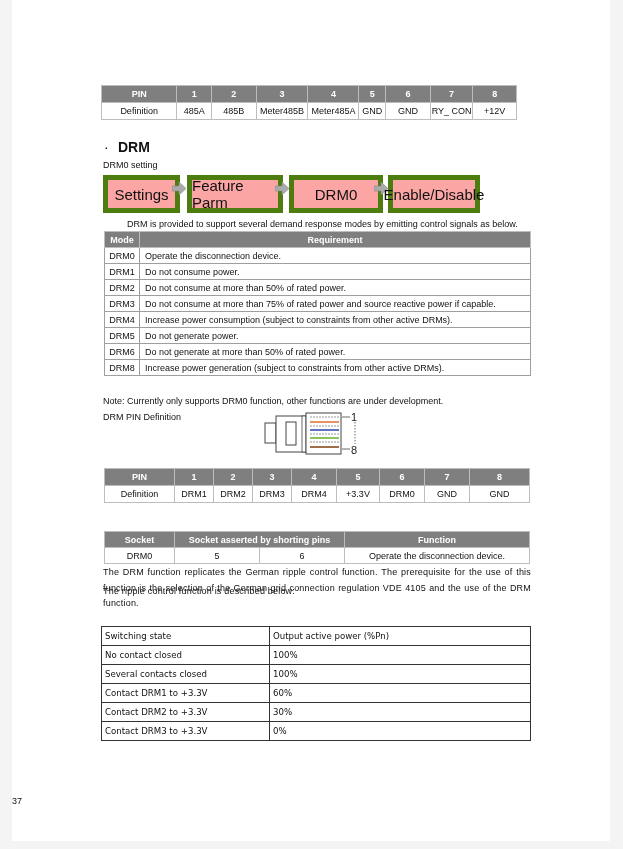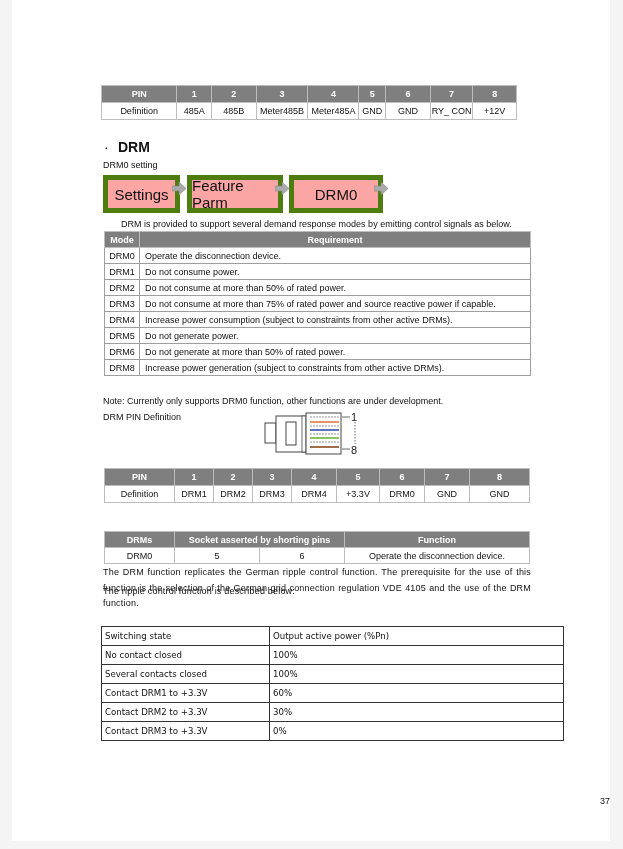--- a/index.html
+++ b/index.html
@@ -19,23 +19,23 @@
   .arrow{position:absolute;top:182px;width:14px;height:13px;}
   .drm{left:92px;top:231px;width:427px;}
   .drm th{height:15px;}
   .drm td{height:15px;border:1px solid #9e9e9e;}
   .drm td.l{text-align:left;padding-left:5px;}
   .pin2{left:92px;top:468px;width:426px;}
   .pin2 th,.pin2 td{height:16px;}
   .model{left:92px;top:531px;width:426px;}
   .model th,.model td{height:15px;}
   .para{left:91px;top:565px;width:428px;font-size:9px;line-height:15.5px;text-align:justify;letter-spacing:0.2px;}
-  .ripple{left:89px;top:626px;width:463px;font-family:"DejaVu Sans",sans-serif;font-size:8.6px;}
+  .ripple{left:89px;top:626px;width:430px;font-family:"DejaVu Sans",sans-serif;font-size:8.6px;}
   .ripple td{border:1px solid #333;height:18px;text-align:left;padding-left:3px;}
-  .pagenum{left:0;top:796px;width:598px;text-align:right;font-size:9px;}
+  .pagenum{left:0;top:796px;width:598px;text-align:left;font-size:9px;}
 </style>
 </head>
 <body>
 
 <div class="page">
 
   <table class="abs pin1">
     <tbody>
         <tr class="gh">
       <th style="width:75px">PIN</th>
@@ -73,22 +73,23 @@
       <path d="M0 4h7V0l7 6.5L7 13V9H0z" fill="#aaa" stroke="#888" stroke-width="0.6"></path>
     </svg>
   <div class="flowbox" style="left:175px;width:86px;">Feature Parm</div>
   <svg class="arrow" style="left:263px" viewBox="0 0 14 13">
       <path d="M0 4h7V0l7 6.5L7 13V9H0z" fill="#aaa" stroke="#888" stroke-width="0.6"></path>
     </svg>
   <div class="flowbox" style="left:277px;width:84px;">DRM0</div>
   <svg class="arrow" style="left:362px" viewBox="0 0 14 13">
       <path d="M0 4h7V0l7 6.5L7 13V9H0z" fill="#aaa" stroke="#888" stroke-width="0.6"></path>
     </svg>
-
-  <div class="abs txt" style="left:86px;top:219px;padding-left:23px;">DRM is provided to support several demand response modes by emitting control signals as below.</div>
+  <div class="flowbox" style="left:376px;width:82px;">Enable/Disable</div>
+
+  <div class="abs txt" style="left:92px;top:219px;padding-left:23px;">DRM is provided to support several demand response modes by emitting control signals as below.</div>
 
   <table class="abs drm">
     <tbody>
         <tr class="gh">
       <th style="width:34px">Mode</th>
       <th>Requirement</th>
     </tr>
     <tr>
           <td>DRM0</td>
           <td class="l">Operate the disconnection device.</td>
@@ -173,21 +174,21 @@
       <td>DRM0</td>
       <td>GND</td>
       <td>GND</td>
     </tr>
   </tbody>
     </table>
 
   <table class="abs model">
     <tbody>
         <tr class="gh">
-      <th style="width:69px">DRMs</th>
+      <th style="width:69px">Socket</th>
       <th colspan="2" style="width:168px">Socket asserted by shorting pins</th>
       <th>Function</th>
     </tr>
     <tr class="gb">
       <td>DRM0</td>
       <td style="width:84px">5</td>
       <td style="width:84px">6</td>
       <td>Operate the disconnection device.</td>
     </tr>
   </tbody>

